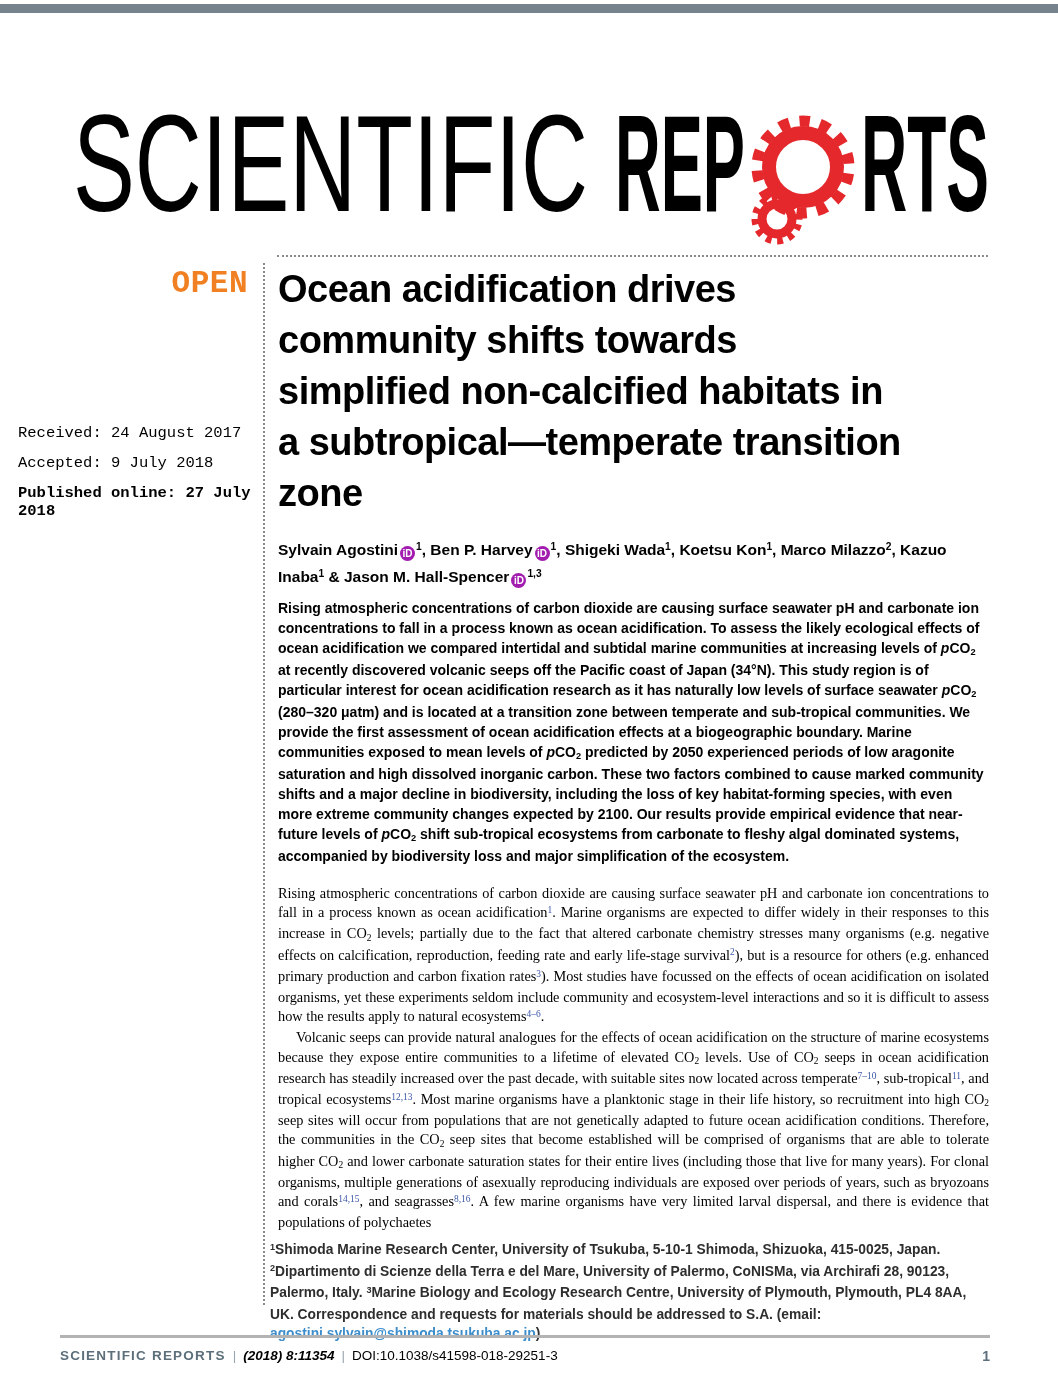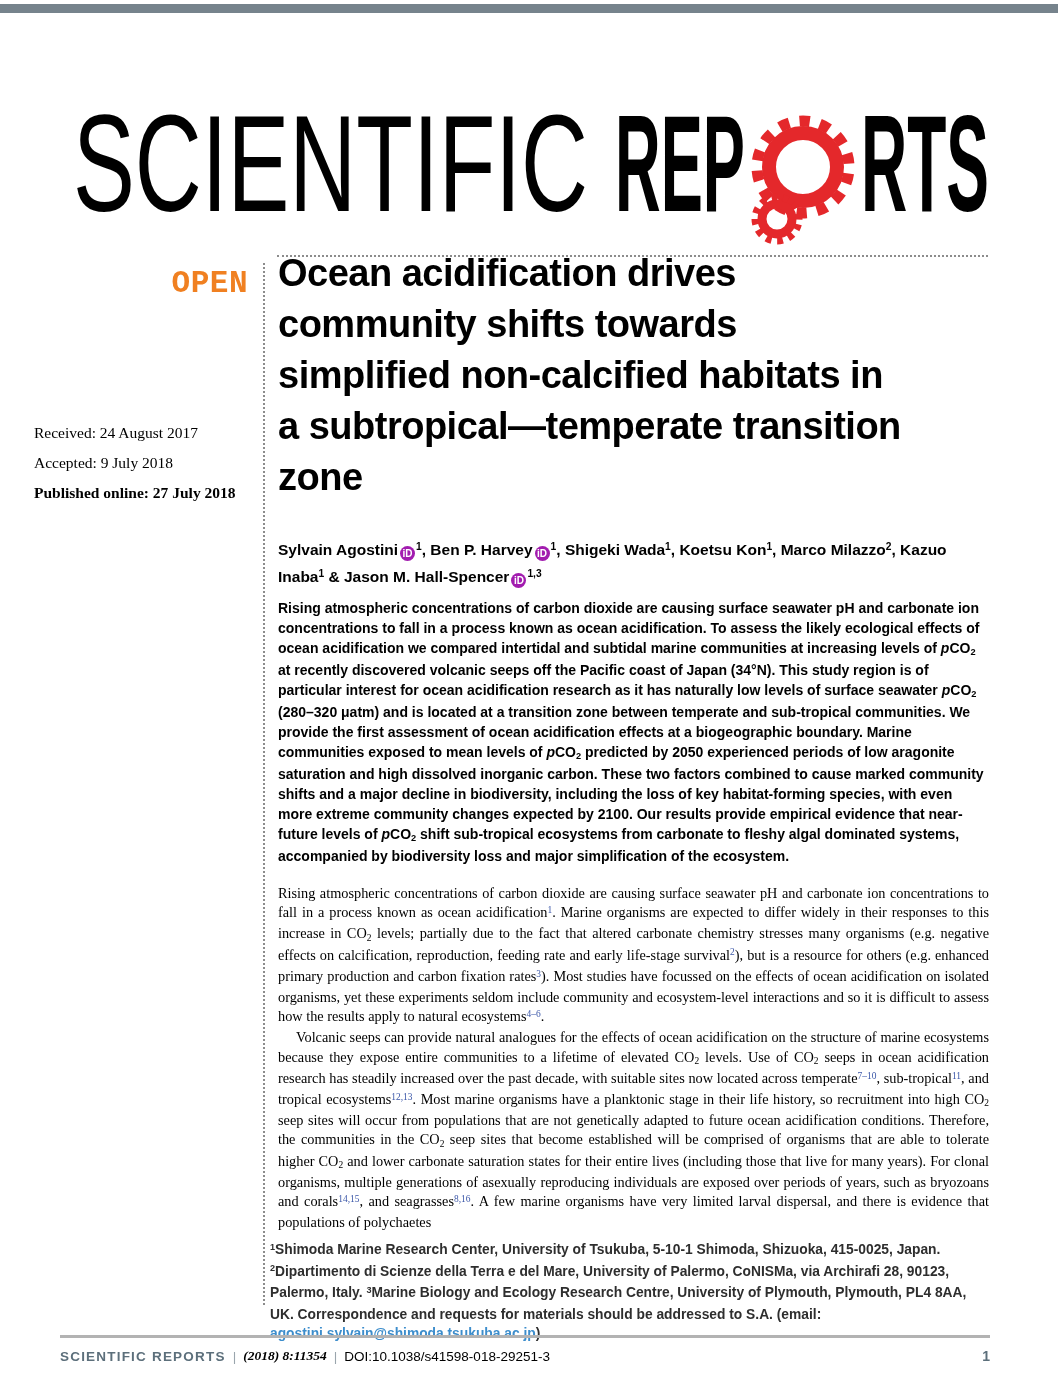--- a/index.html
+++ b/index.html
@@ -13,32 +13,32 @@
   .url-tab span{color:#fff;font-size:16px;letter-spacing:1.6px;}
 
   
   .logo{position:absolute;left:73px;top:106px;width:920px;height:140px;}
   .logo text{font-family:"Liberation Sans",sans-serif;}
 
   
   .open-label{position:absolute;left:58px;top:266px;width:190px;text-align:right;
               font-size:31px;font-weight:bold;color:#f08021;letter-spacing:.5px;font-family:Liberation Mono, monospace;}
   .dates{position:absolute;left:18px;top:424px;width:235px;
-         font-family:Liberation Serif, serif;font-size:15.5px;color:#000;margin-left:16px;}
+         font-family:Liberation Mono, monospace;font-size:15.5px;color:#000;}
   .dates div{margin-bottom:12px;}
   .dates div:last-child{font-weight:600;}
 
   
   .h-dotted{position:absolute;left:277px;top:255px;width:711px;height:0;
             border-top:2.6px dotted #8c8c8c;}
   .v-dotted{position:absolute;left:263px;top:263px;height:1042px;width:0;
             border-left:2.6px dotted #8c8c8c;}
 
   
-  .title{position:absolute;left:278px;top:248px;width:714px;
+  .title{position:absolute;left:278px;top:264px;width:714px;
          font-size:38px;line-height:51px;font-weight:bold;letter-spacing:-0.5px;
          white-space:pre-line;color:#000;}
   .authors{position:absolute;left:278px;top:537px;width:712px;
            font-size:15.5px;font-weight:bold;line-height:25px;color:#000;}
   .authors sup.aff{font-size:66%;position:relative;top:-0.45em;vertical-align:baseline;}
   .orcid{display:inline-block;width:15px;height:15px;border-radius:50%;background:#a21caf;
          color:#fff;font-size:10px;font-weight:bold;text-align:center;line-height:15px;
          margin:0 1px 0 2px;vertical-align:-2px;font-style:normal;}
   .abstract{position:absolute;left:278px;top:598px;width:712px;
             font-size:14px;font-weight:bold;line-height:20px;color:#000;text-align:left;}
@@ -58,21 +58,21 @@
   
   .footnote{position:absolute;left:270px;top:1240px;width:712px;
             font-size:13.8px;line-height:19.5px;color:#2e2e2e;font-weight:bold;}
 
   
   .footer-rule{position:absolute;left:60px;top:1335px;width:930px;height:3px;background:#b3b3b3;}
   .footer{position:absolute;left:60px;top:1348px;width:930px;font-size:13.5px;color:#000;
           display:flex;align-items:flex-end;}
   .footer .brand{font-weight:bold;letter-spacing:1.2px;color:#5c6f7b;}
   .footer .sep{color:#9aa5ad;margin:0 7px;}
-  .footer .cite{font-weight:bold;font-style:italic;font-family:Liberation Serif, serif;}
+  .footer .cite{font-weight:bold;font-style:italic;}
   .footer .doi{}
   .page-num{position:absolute;right:68px;top:1348px;font-size:14px;font-weight:bold;color:#5c6f7b;}
 </style>
 </head>
 <body>
 
 <div class="page">
 
   <div class="top-strip"></div>
 

